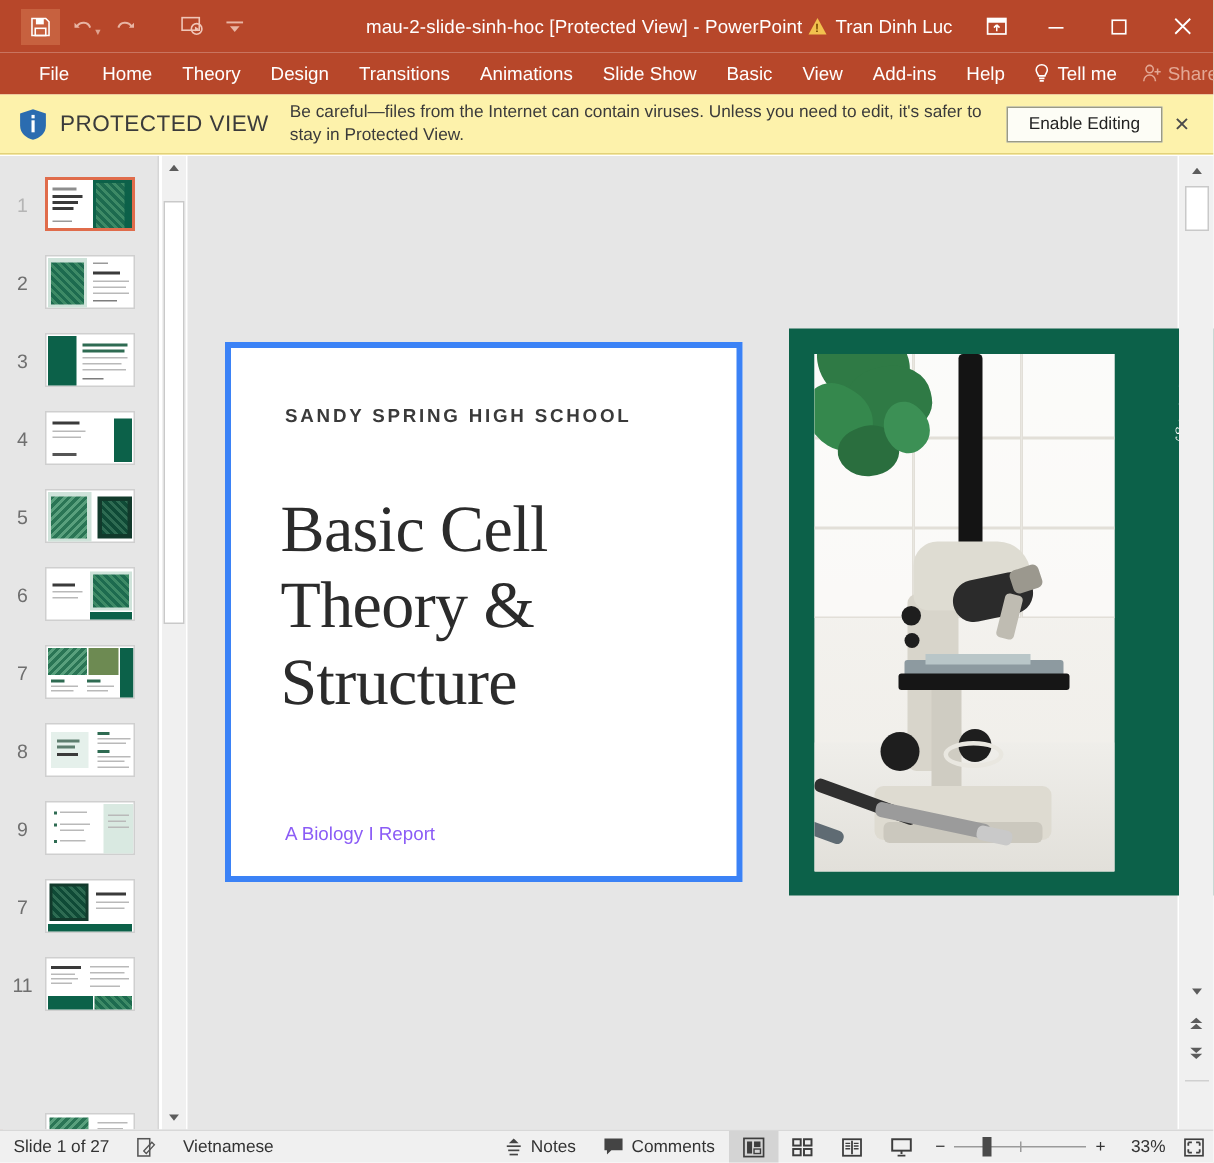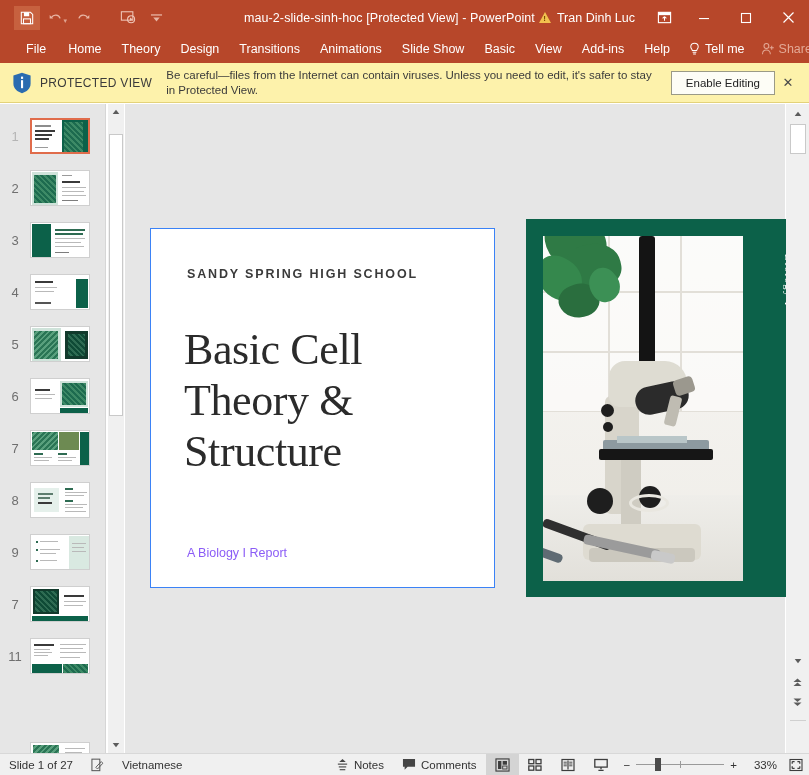--- a/index.html
+++ b/index.html
@@ -51,21 +51,21 @@
   .share { display: flex; align-items: center; gap: 4px; color: #e3a895; font-size: 12.5px;
            margin-left: 16px; white-space: nowrap; }
 
   
   .pv-bar {
     position: absolute; left: 0; top: 63px; width: 809px; height: 40px;
     background: #fdf2ab; border-bottom: 1px solid #e3d27a;
     display: flex; align-items: center; padding: 0 8px 0 12px;
   }
   .pv-icon { width: 20px; height: 22px; flex: 0 0 auto; margin-right: 8px; }
-  .pv-label { font-size: 12px; color: #3b3b3b; letter-spacing: .3px; white-space: nowrap; margin-right: 14px; }
+  .pv-label { font-size: 15px; color: #3b3b3b; letter-spacing: .3px; white-space: nowrap; margin-right: 14px; }
   .pv-msg { font-size: 11.5px; color: #3b3b3b; line-height: 15px; flex: 1; padding-right: 10px; max-width: 520px; }
   .pv-enable {
     background: #fdfdf6; border: 1px solid #9a9a86; font-size: 11.5px; color: #222;
     padding: 5px 14px; white-space: nowrap; font-family: "Liberation Sans", sans-serif;
   }
   .pv-close { width: 26px; text-align: center; font-size: 13px; color: #4a4a4a; }
 
   
   .thumbpane {
     position: absolute; left: 0; top: 104px; width: 106px; height: 649px;
@@ -103,21 +103,21 @@
   .tsb-thumb { position: absolute; left: 1px; top: 14px; width: 14px; height: 282px;
                background: #ffffff; border: 1px solid #c9c9c9; }
 
   
   .canvas { position: absolute; left: 125px; top: 104px; width: 660px; height: 649px; background: #e6e6e6; }
   .slide {
     position: absolute; left: 25px; top: 124px; width: 635px; height: 367px;
   }
   .slide-white {
     position: absolute; left: 0; top: 0; width: 345px; height: 360px;
-    background: #ffffff; border: 1px solid #3b82f6;
+    background: #ffffff; border: 4px solid #3b82f6;
   }
   .eyebrow {
     position: absolute; left: 36px; top: 38px; font-size: 12.5px; color: #3a3a3a;
     letter-spacing: 1.85px; font-weight: bold; white-space: nowrap;
   }
   .bigtitle {
     position: absolute; left: 33px; top: 95px; width: 300px;
     font-family: "Liberation Serif", serif; font-size: 44px; line-height: 51px;
     color: #2b2b2b; letter-spacing: -.4px;
   }

